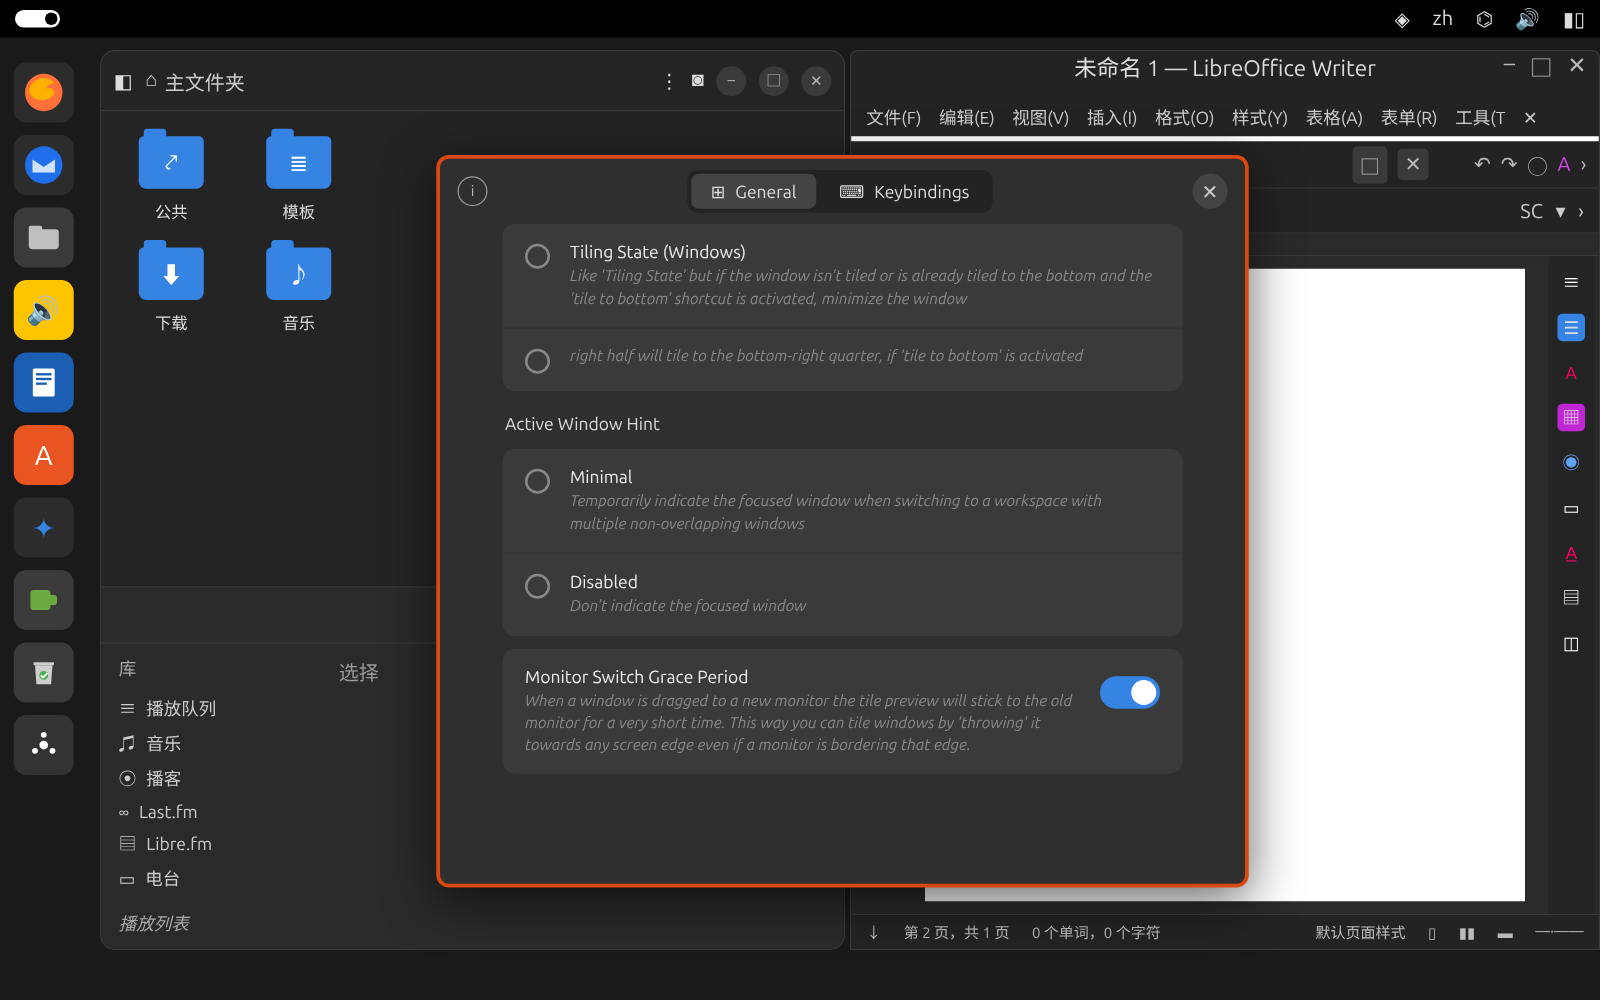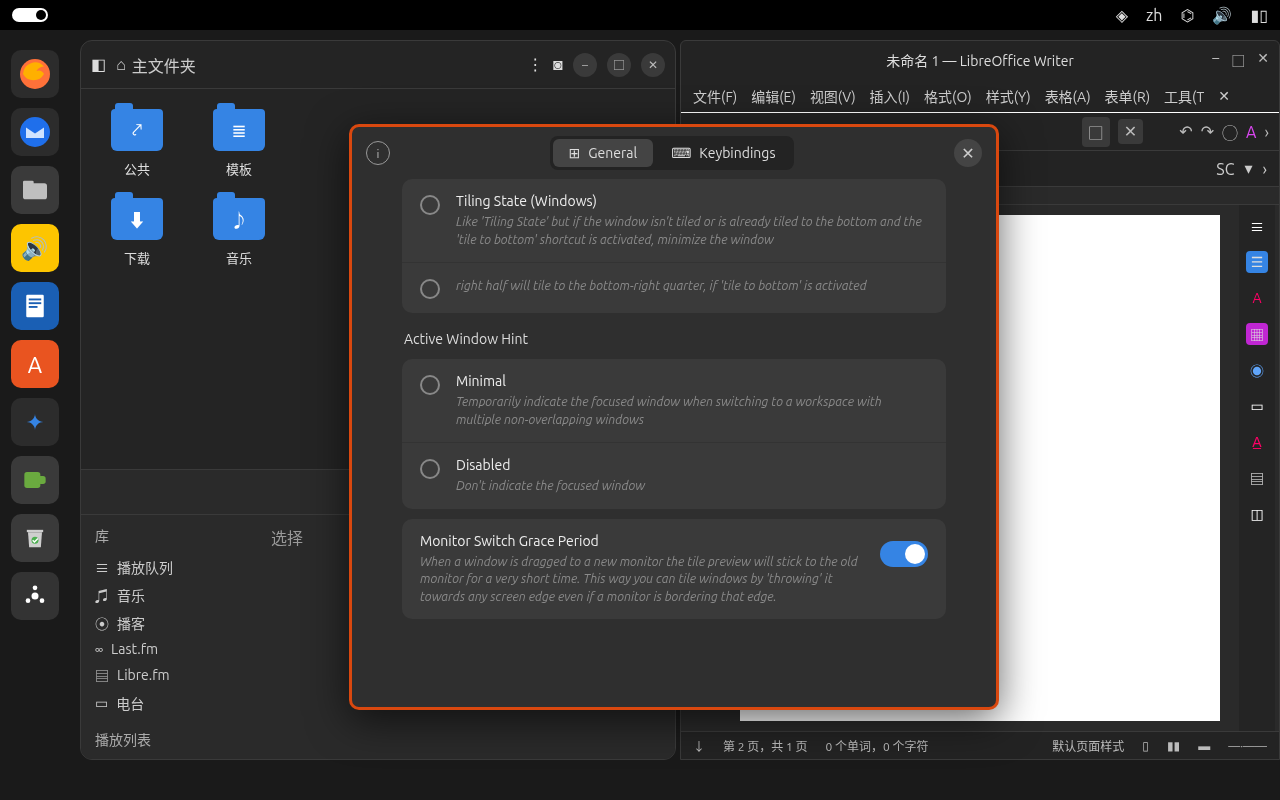--- a/index.html
+++ b/index.html
@@ -64,23 +64,23 @@
 .mp-body{flex:1;display:flex;}
 .mp-side{width:180px;padding:10px 14px;color:#ccc;font-size:14px;}
 .mp-side .hd{color:#aaa;margin-bottom:8px;}
 .mp-side .it{display:flex;align-items:center;gap:8px;padding:4px 0;}
 .mp-main{flex:1;padding:10px;color:#999;}
 .writer{
   position:absolute; right:0; top:40px; width:600px; height:720px;
   background:#232323; border:1px solid #3a3a3a; border-radius:6px 6px 0 0;
   display:flex;flex-direction:column;
 }
-.wr-title{height:38px;display:flex;align-items:center;justify-content:center;position:relative;color:#ddd;font-size:14px;}
+.wr-title{height:38px;display:flex;justify-content:center;position:relative;color:#ddd;font-size:18px;}
 .wr-title .wbtns{position:absolute;right:10px;display:flex;gap:12px;color:#bbb;}
-.wr-menu{height:34px;display:flex;align-items:center;gap:14px;padding:0 12px;color:#ccc;font-size:14px;border-bottom:1px solid #ffffff;}
+.wr-menu{height:34px;display:flex;align-items:center;gap:14px;padding:0 12px;color:#ccc;font-size:14px;border-bottom:4px solid #ffffff;}
 .wr-tool{height:38px;border-bottom:1px solid #3a3a3a;display:flex;align-items:center;padding:0 10px;gap:8px;justify-content:flex-end;color:#bbb;}
 .wr-style{height:36px;border-bottom:1px solid #3a3a3a;display:flex;align-items:center;justify-content:flex-end;padding:0 12px;color:#ccc;gap:10px;}
 .wr-ruler{height:18px;background:#2a2a2a;border-bottom:1px solid #3a3a3a;font-size:9px;color:#888;padding-left:40px;letter-spacing:12px;}
 .wr-page-area{flex:1;background:#2a2a2a;display:flex;justify-content:center;padding:10px;position:relative;}
 .wr-page{width:480px;height:100%;background:#fff;}
 .wr-sidebar{position:absolute;right:4px;top:0;bottom:0;width:36px;background:#242424;display:flex;flex-direction:column;gap:14px;padding:10px 0;align-items:center;}
 .wr-sidebar .sico{width:22px;height:22px;border-radius:4px;display:flex;align-items:center;justify-content:center;font-size:14px;}
 .wr-status{height:28px;border-top:1px solid #3a3a3a;display:flex;align-items:center;padding:0 12px;gap:18px;font-size:12px;color:#bbb;}
 .wr-status .spacer{flex:1;}
 .settings{
@@ -243,21 +243,21 @@
                 <span>Last.fm</span>
               </div>
             <div class="it">
                 <span class="ic">▤</span>
                 <span>Libre.fm</span>
               </div>
             <div class="it">
                 <span class="ic">▭</span>
                 <span>电台</span>
               </div>
-            <div class="hd" style="margin-top:12px;">播放列表</div>
+            <div class="hd" style="margin-top:12px;font-style:italic;">播放列表</div>
 
           </div>
           <div class="mp-main">
             <span>选择</span>
             <span class="ic" style="float:right;margin-top:40px;">🔇</span>
           </div>
         </div>
 
       </div>
     </div>

